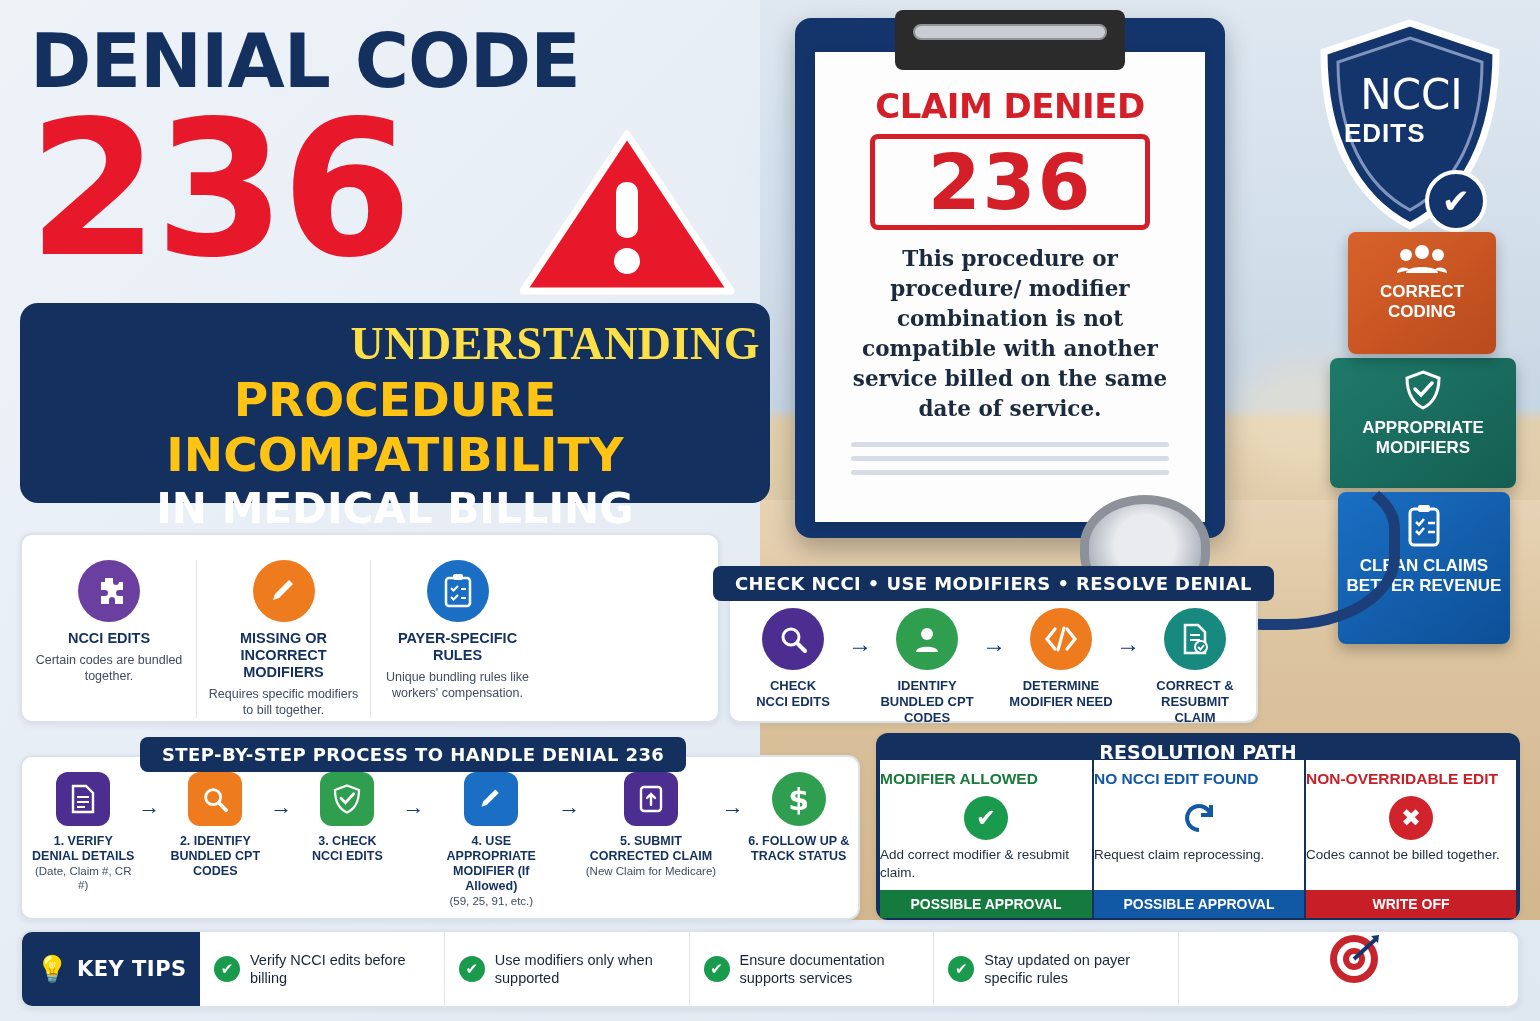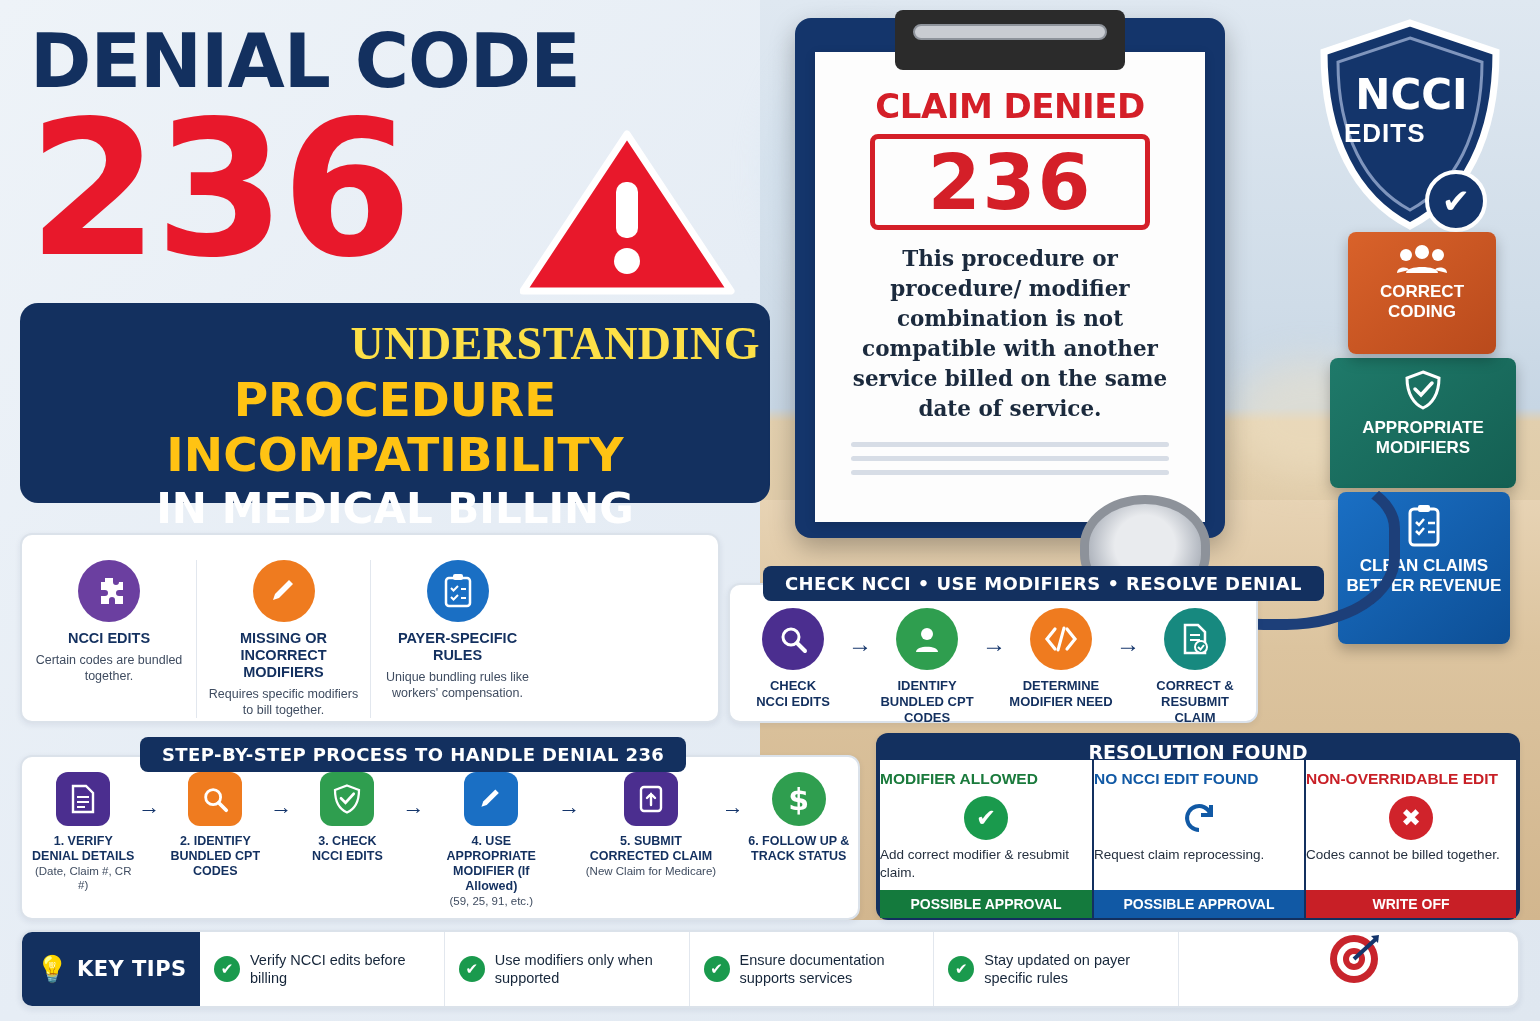--- a/index.html
+++ b/index.html
@@ -71,21 +71,21 @@
     margin:8px auto 0; width:280px; height:96px;
     border:5px solid #d41f28; border-radius:8px; display:flex; align-items:center; justify-content:center;
   }
   .cd-stamp span { font-size:76px; font-weight:bold; color:#d41f28; font-family:"DejaVu Sans", sans-serif; letter-spacing:2px;}
   .cd-body { margin-top:14px; font-size:21.5px; line-height:30px; color:#1b2a3d; font-weight:bold; font-family:"DejaVu Serif", serif;}
   .cd-lines { margin-top:18px; }
   .cd-lines div { height:5px; background:#d7dde6; margin:9px 18px; border-radius:3px;}
 
   
   .shield-ncci { position:absolute; left:1318px; top:18px; width:185px; height:215px; }
-  .shield-txt1 { position:absolute; left:1344px; top:70px; width:135px; text-align:center; color:#fff; font-size:42px; font-weight:bold; font-family:"DejaVu Sans", sans-serif;}
+  .shield-txt1 { position:absolute; left:1344px; top:70px; width:135px; text-align:center; color:#fff; font-size:42px; font-weight:normal; font-family:"DejaVu Sans", sans-serif;}
   .shield-txt2 { position:absolute; left:1344px; top:118px; width:135px; text-align:left; color:#fff; font-size:26px; font-weight:bold; letter-spacing:1px;}
   .shield-check {
     position:absolute; left:1425px; top:170px; width:62px; height:62px; border-radius:50%;
     background:#14356b; border:4px solid #fff; display:flex; align-items:center; justify-content:center;
     color:#fff; font-size:34px;
   }
 
   
   .block { position:absolute; border-radius:8px; color:#fff; text-align:center; box-shadow:0 6px 14px rgba(0,0,0,.25); }
   .block .ico { margin-top:12px; }
@@ -120,21 +120,21 @@
   .why-title { left:150px; top:521px; }
   .why-grid { position:absolute; left:22px; top:560px; width:696px; display:flex; }
   .why-col { width:174px; text-align:center; padding:0 6px; }
   .why-col + .why-col { border-left:1px solid #e2e7ee; }
   .circ { width:62px; height:62px; border-radius:50%; margin:0 auto 8px; display:flex; align-items:center; justify-content:center; color:#fff; }
   .why-h { font-size:14.5px; font-weight:bold; color:#13305f; line-height:17px; }
   .why-p { font-size:12.5px; color:#3f4c60; line-height:16px; margin-top:5px; }
 
   
   .ncci { left:728px; top:583px; width:530px; height:140px; }
-  .ncci-title { left:763px; top:566px; }
+  .ncci-title { left:713px; top:566px; }
   .ncci-row { position:absolute; left:738px; top:608px; width:512px; display:flex; align-items:flex-start; }
   .ncci-item { width:112px; text-align:center; }
   .ncci-arrow { width:24px; text-align:center; font-size:24px; color:#14356b; padding-top:22px; }
   .ncci-lbl { font-size:13px; font-weight:bold; color:#13305f; line-height:16px; margin-top:6px; }
 
   
   .steps { left:20px; top:755px; width:840px; height:165px; }
   .steps-title { left:140px; top:737px; }
   .steps-row { position:absolute; left:30px; top:772px; width:822px; display:flex; align-items:flex-start; }
   .step-item { width:108px; text-align:center; }
@@ -399,21 +399,21 @@
     <div class="step-arrow">→</div>
     <div class="step-item">
       <div class="sq" style="background:#2f9e4f;border-radius:50%">
         <span style="font-size:30px;font-weight:bold;color:#fff;font-family:'DejaVu Sans',sans-serif;">$</span>
       </div>
       <div class="step-h">6. FOLLOW UP &amp;<br>TRACK STATUS</div>
     </div>
   </div>
 
   <div class="panel res"></div>
-  <div class="res-title">RESOLUTION FOUND</div>
+  <div class="res-title">RESOLUTION PATH</div>
   <div class="res-cols">
     <div class="res-col">
       <div class="res-h" style="color:#1a7a3c">MODIFIER ALLOWED</div>
       <div class="res-ico" style="background:#1a9a4d">✔</div>
       <div class="res-p">Add correct modifier &amp; resubmit claim.</div>
       <div class="res-foot" style="background:#147a3d">POSSIBLE APPROVAL</div>
     </div>
     <div class="res-col">
       <div class="res-h" style="color:#1159a5">NO NCCI EDIT FOUND</div>
       <div class="res-ico" style="background:#fff">

